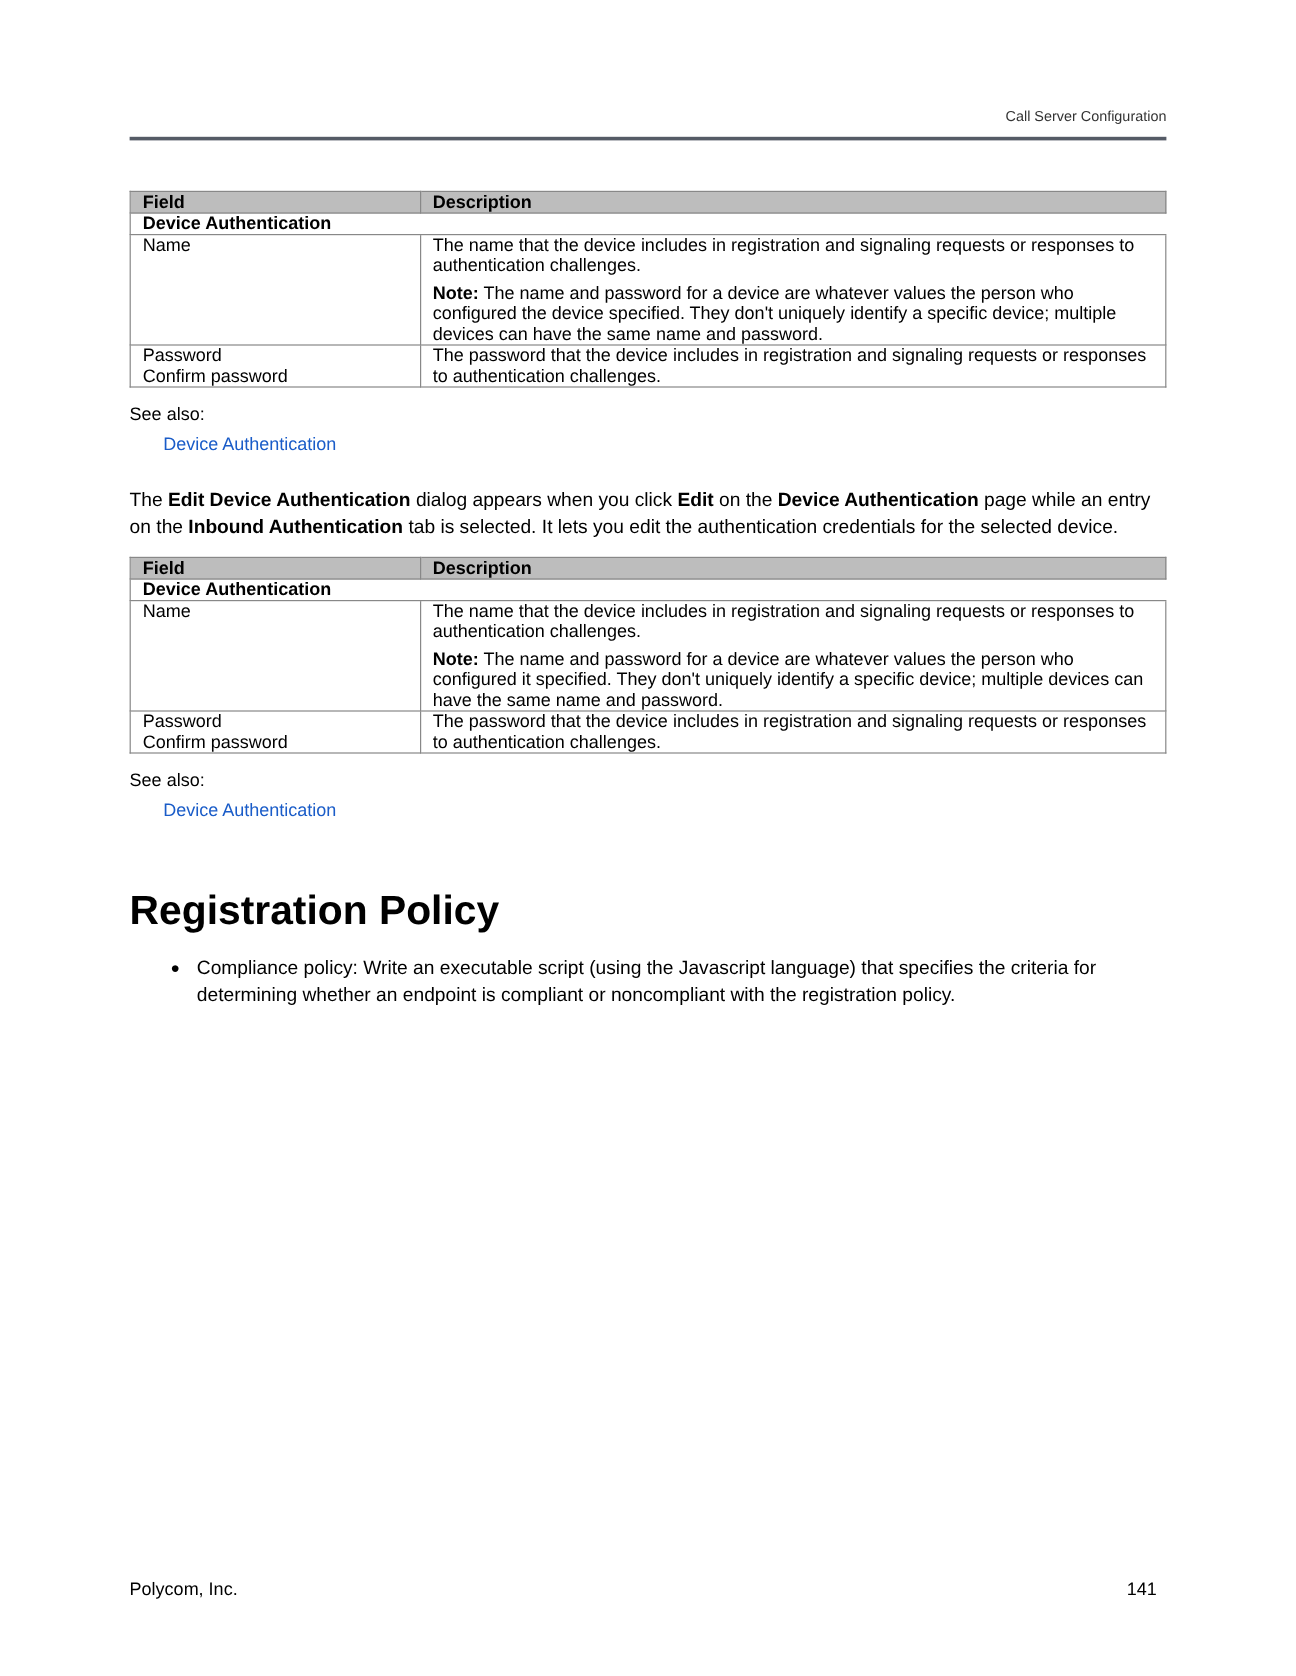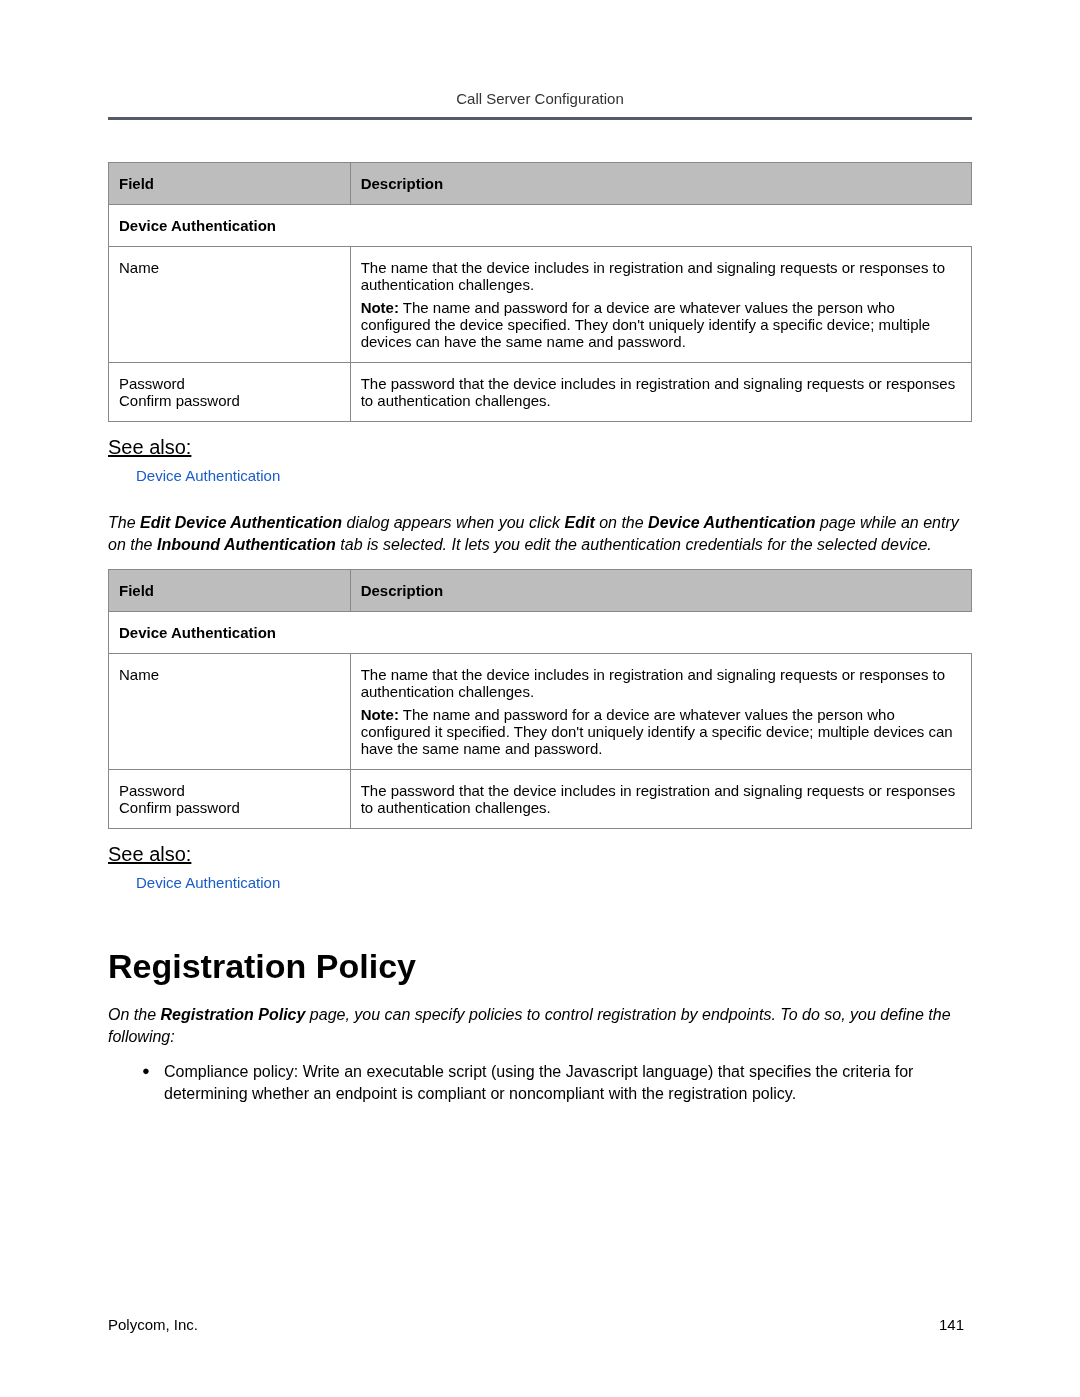--- a/index.html
+++ b/index.html
@@ -8,56 +8,56 @@
     width: 1080px;
     min-height: 1397px;
     font-family: Arial, Helvetica, sans-serif;
     color: #000;
     position: relative;
   }
   .page {
     padding: 90px 108px 0 108px;
   }
   .running-header {
-    text-align: center;
-    font-size: 15px;
+    text-align: right;
+    font-size: 12px;
     color: #333;
     margin-bottom: 10px;
   }
   .rule {
     height: 3px;
     background: #555b66;
     margin-bottom: 42px;
   }
   table.fields {
     width: 100%;
     border-collapse: collapse;
     font-size: 15px;
     margin-bottom: 14px;
   }
   table.fields th, table.fields td {
     border: 1px solid #888;
-    padding: 12px 10px;
+    padding: 0 10px;
     text-align: left;
     vertical-align: top;
   }
   table.fields thead th {
     background: #bdbdbd;
     font-weight: bold;
   }
   table.fields .section-row td {
     font-weight: bold;
     border-right: 1px solid #888;
   }
   table.fields .section-row td:first-child {
     border-right: none;
   }
   .col-field { width: 28%; }
   .col-desc  { width: 72%; }
-  .see-also { font-size: 20px; margin-bottom: 8px; text-decoration: underline; }
+  .see-also { font-size: 15px; margin-bottom: 8px; }
   .see-also-link {
     color: #1a5cc8;
     font-size: 15px;
     margin-left: 28px;
     display: inline-block;
     margin-bottom: 28px;
   }
   h2.section {
     font-size: 24px;
     font-weight: bold;
@@ -66,21 +66,20 @@
   h1.main {
     font-size: 34px;
     font-weight: bold;
     margin-top: 28px;
     margin-bottom: 18px;
   }
   p.body {
     font-size: 16px;
     line-height: 1.35;
     margin-bottom: 14px;
-    font-style: italic;
   }
   p.body .bold { font-weight: bold; }
   ul.bullets {
     list-style: none;
     padding-left: 34px;
     font-size: 16px;
     line-height: 1.35;
   }
   ul.bullets li {
     position: relative;
@@ -183,23 +182,20 @@
         <td>The password that the device includes in registration and signaling requests or responses to authentication challenges.</td>
       </tr>
     </tbody>
   </table>
 
   <p class="see-also">See also:</p>
   <a class="see-also-link">Device Authentication</a>
 
   
   <h1 class="main">Registration Policy</h1>
-  <p class="body">
-    <span>On the </span><span class="bold">Registration Policy</span><span> page, you can specify policies to control registration by endpoints. To do so, you define the following:</span>
-  </p>
   <ul class="bullets">
     <li>
       <span class="bold">Compliance policy:</span><span> Write an executable script (using the Javascript language) that specifies the criteria for determining whether an endpoint is </span><span class="ital">compliant</span><span> or </span><span class="ital">noncompliant</span><span> with the registration policy.</span>
     </li>
   </ul>
 </div>
 
 <div class="footer">
   <span>Polycom, Inc.</span>
   <span>141</span>

